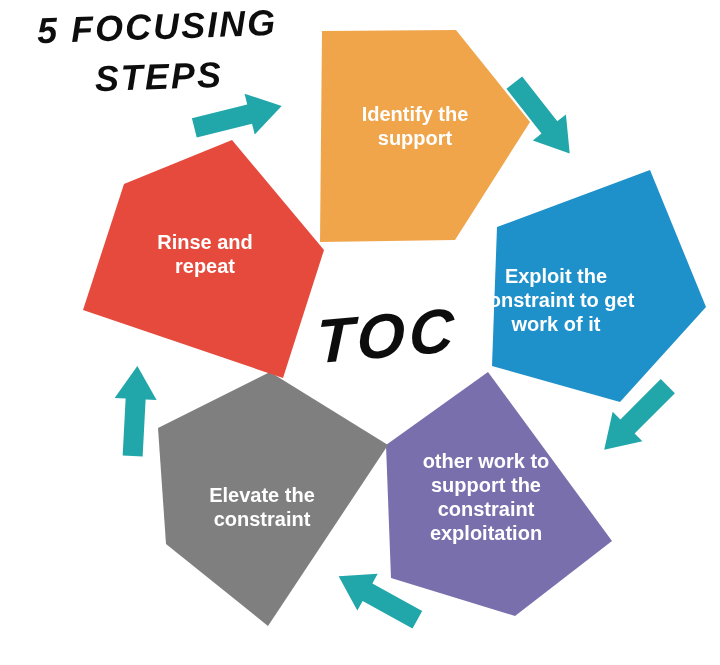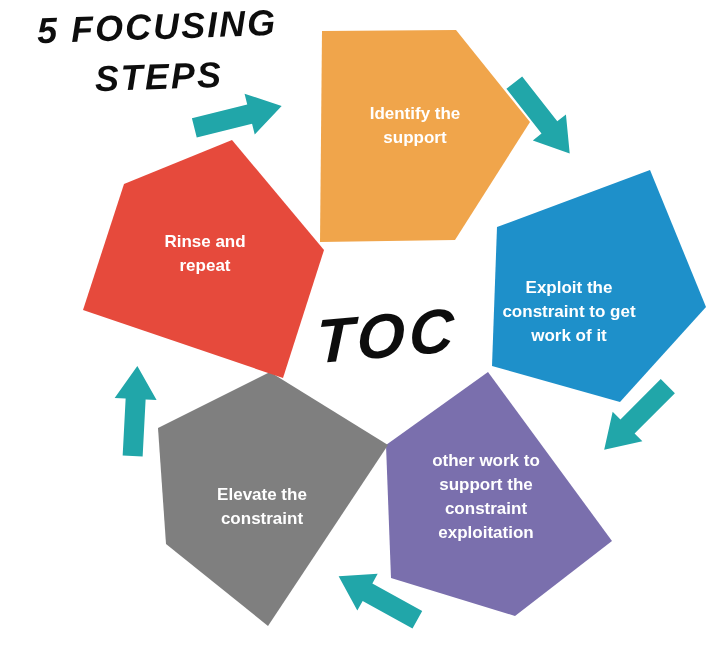--- a/index.html
+++ b/index.html
@@ -49,29 +49,29 @@
     line-height: 80px;
     letter-spacing: 4px;
     transform: rotate(-5deg) skewX(-6deg);
   }
   .petal-label {
     position: absolute;
     width: 180px;
     text-align: center;
     color: #ffffff;
     font-weight: bold;
-    font-size: 17px;
+    font-size: 20px;
   }
   .petal-label span {
     display: block;
     line-height: 24px;
     white-space: nowrap;
   }
   .label-identify    { left: 325px; top: 102px; }
-  .label-exploit     { left: 479px; top: 264px; margin-top: 12px; }
+  .label-exploit     { left: 466px; top: 264px; }
   .label-subordinate { left: 396px; top: 449px; }
   .label-elevate     { left: 172px; top: 483px; }
   .label-repeat      { left: 115px; top: 230px; text-align: center; }
 </style>
 </head>
 <body>
 
 <div class="stage">
 
   <svg width="720" height="665" viewBox="0 0 720 665">

